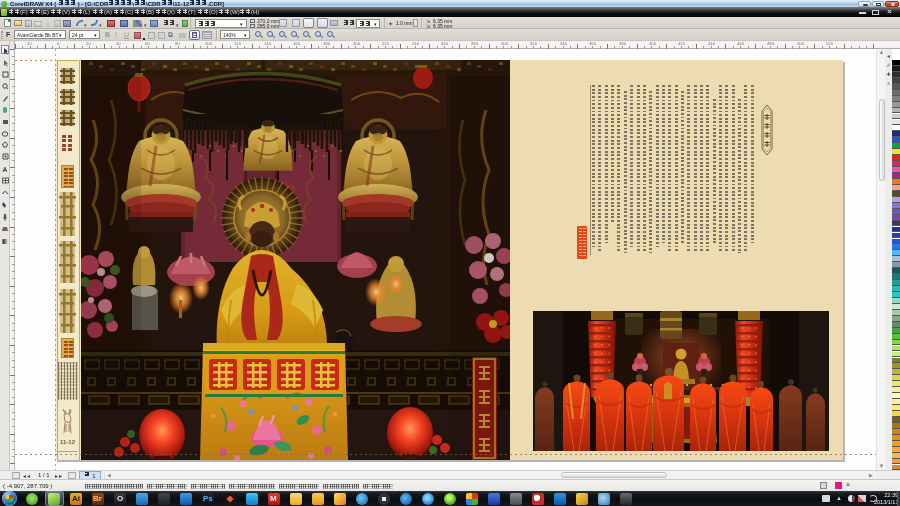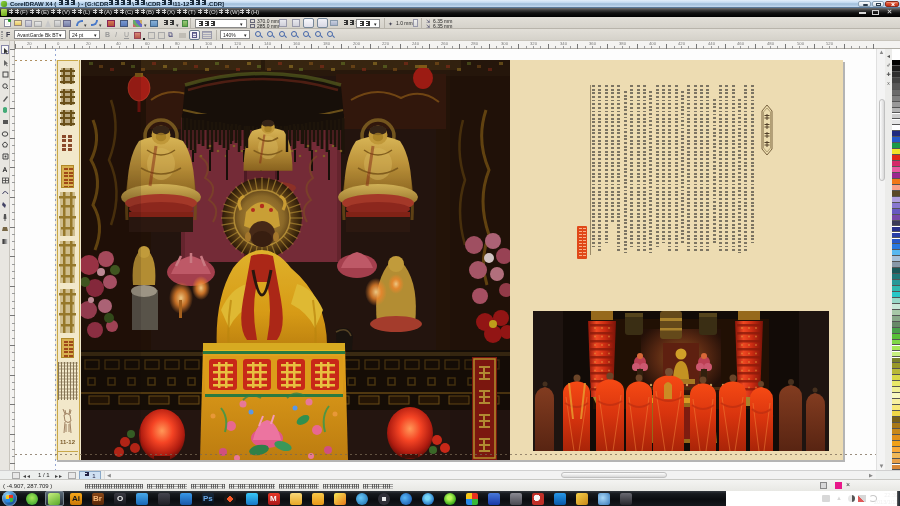--- a/index.html
+++ b/index.html
@@ -1093,21 +1093,21 @@
     <div class="ab" style="left:147px;top:4px;width:40px;height:4.5px;background:repeating-linear-gradient(90deg,rgba(80,80,80,0.85) 0 0.9px,transparent 0.9px 2.2px) 0 0/40px 4.5px,repeating-linear-gradient(180deg,rgba(80,80,80,0.5) 0 1px,transparent 1px 2.2px) 0 0/40px 4.5px"></div>
     <div class="ab" style="left:191px;top:4px;width:34px;height:4.5px;background:repeating-linear-gradient(90deg,rgba(80,80,80,0.85) 0 0.9px,transparent 0.9px 2.2px) 0 0/34px 4.5px,repeating-linear-gradient(180deg,rgba(80,80,80,0.5) 0 1px,transparent 1px 2.2px) 0 0/34px 4.5px"></div>
     <div class="ab" style="left:229px;top:4px;width:46px;height:4.5px;background:repeating-linear-gradient(90deg,rgba(80,80,80,0.85) 0 0.9px,transparent 0.9px 2.2px) 0 0/46px 4.5px,repeating-linear-gradient(180deg,rgba(80,80,80,0.5) 0 1px,transparent 1px 2.2px) 0 0/46px 4.5px"></div>
     <div class="ab" style="left:279px;top:4px;width:40px;height:4.5px;background:repeating-linear-gradient(90deg,rgba(80,80,80,0.85) 0 0.9px,transparent 0.9px 2.2px) 0 0/40px 4.5px,repeating-linear-gradient(180deg,rgba(80,80,80,0.5) 0 1px,transparent 1px 2.2px) 0 0/40px 4.5px"></div>
     <div class="ab" style="left:323px;top:4px;width:36px;height:4.5px;background:repeating-linear-gradient(90deg,rgba(80,80,80,0.85) 0 0.9px,transparent 0.9px 2.2px) 0 0/36px 4.5px,repeating-linear-gradient(180deg,rgba(80,80,80,0.5) 0 1px,transparent 1px 2.2px) 0 0/36px 4.5px"></div>
     <div class="ab" style="left:363px;top:4px;width:30px;height:4.5px;background:repeating-linear-gradient(90deg,rgba(80,80,80,0.85) 0 0.9px,transparent 0.9px 2.2px) 0 0/30px 4.5px,repeating-linear-gradient(180deg,rgba(80,80,80,0.5) 0 1px,transparent 1px 2.2px) 0 0/30px 4.5px"></div>
 <div class="ab" style="left:820px;top:2px;width:7px;height:7px;border:1px solid #888;background:#d8d8d8"></div>
 <div class="ab" style="left:835px;top:2px;width:7px;height:7px;background:#e8188a"></div>
 <div class="ab" style="left:846px;top:1px;font-size:7px;color:#333">×</div>
 </div>
-<div class="ab" style="left:0;top:491px;width:726px;height:15px;
+<div class="ab" style="left:0;top:491px;width:900px;height:15px;
 background:linear-gradient(180deg,#33383d 0%,#16191d 18%,#0a0c0f 55%,#15181c 100%)">
 <div class="ab" style="left:2px;top:0px;width:15px;height:15px;border-radius:50%;
 background:radial-gradient(circle at 38% 32%,#b8e8f8 0%,#4898d8 30%,#1858a0 60%,#0a3870 100%);box-shadow:inset 0 0 2px #fff"></div>
 <div class="ab" style="left:6px;top:4px;width:7px;height:7px;background:
 conic-gradient(from 0deg,#e83020 0 25%,#38b838 0 50%,#2888e8 0 75%,#f8c818 0);border-radius:1px;transform:skewY(-6deg)"></div>
 <div class="ab" style="left:26px;top:1.5px;width:12px;height:12px;border-radius:50%;background:radial-gradient(circle at 50% 40%,#a8e858,#289828)"></div>
 <div class="ab" style="left:45px;top:0px;width:19px;height:15px;background:linear-gradient(#5a6a78,#28303a);border:1px solid #78838e;border-radius:2px"></div>
 <div class="ab" style="left:48px;top:1.5px;width:12px;height:12px;border-radius:2px;background:linear-gradient(150deg,#c8f080,#58a828)"></div>
 <div class="ab" style="left:70px;top:1.5px;width:12px;height:12px;border-radius:2px;background:linear-gradient(#f8a818,#c87808)"></div>
 <div class="ab" style="left:72px;top:3px;font-size:8px;font-weight:bold;color:#181818;line-height:10px">Ai</div>

